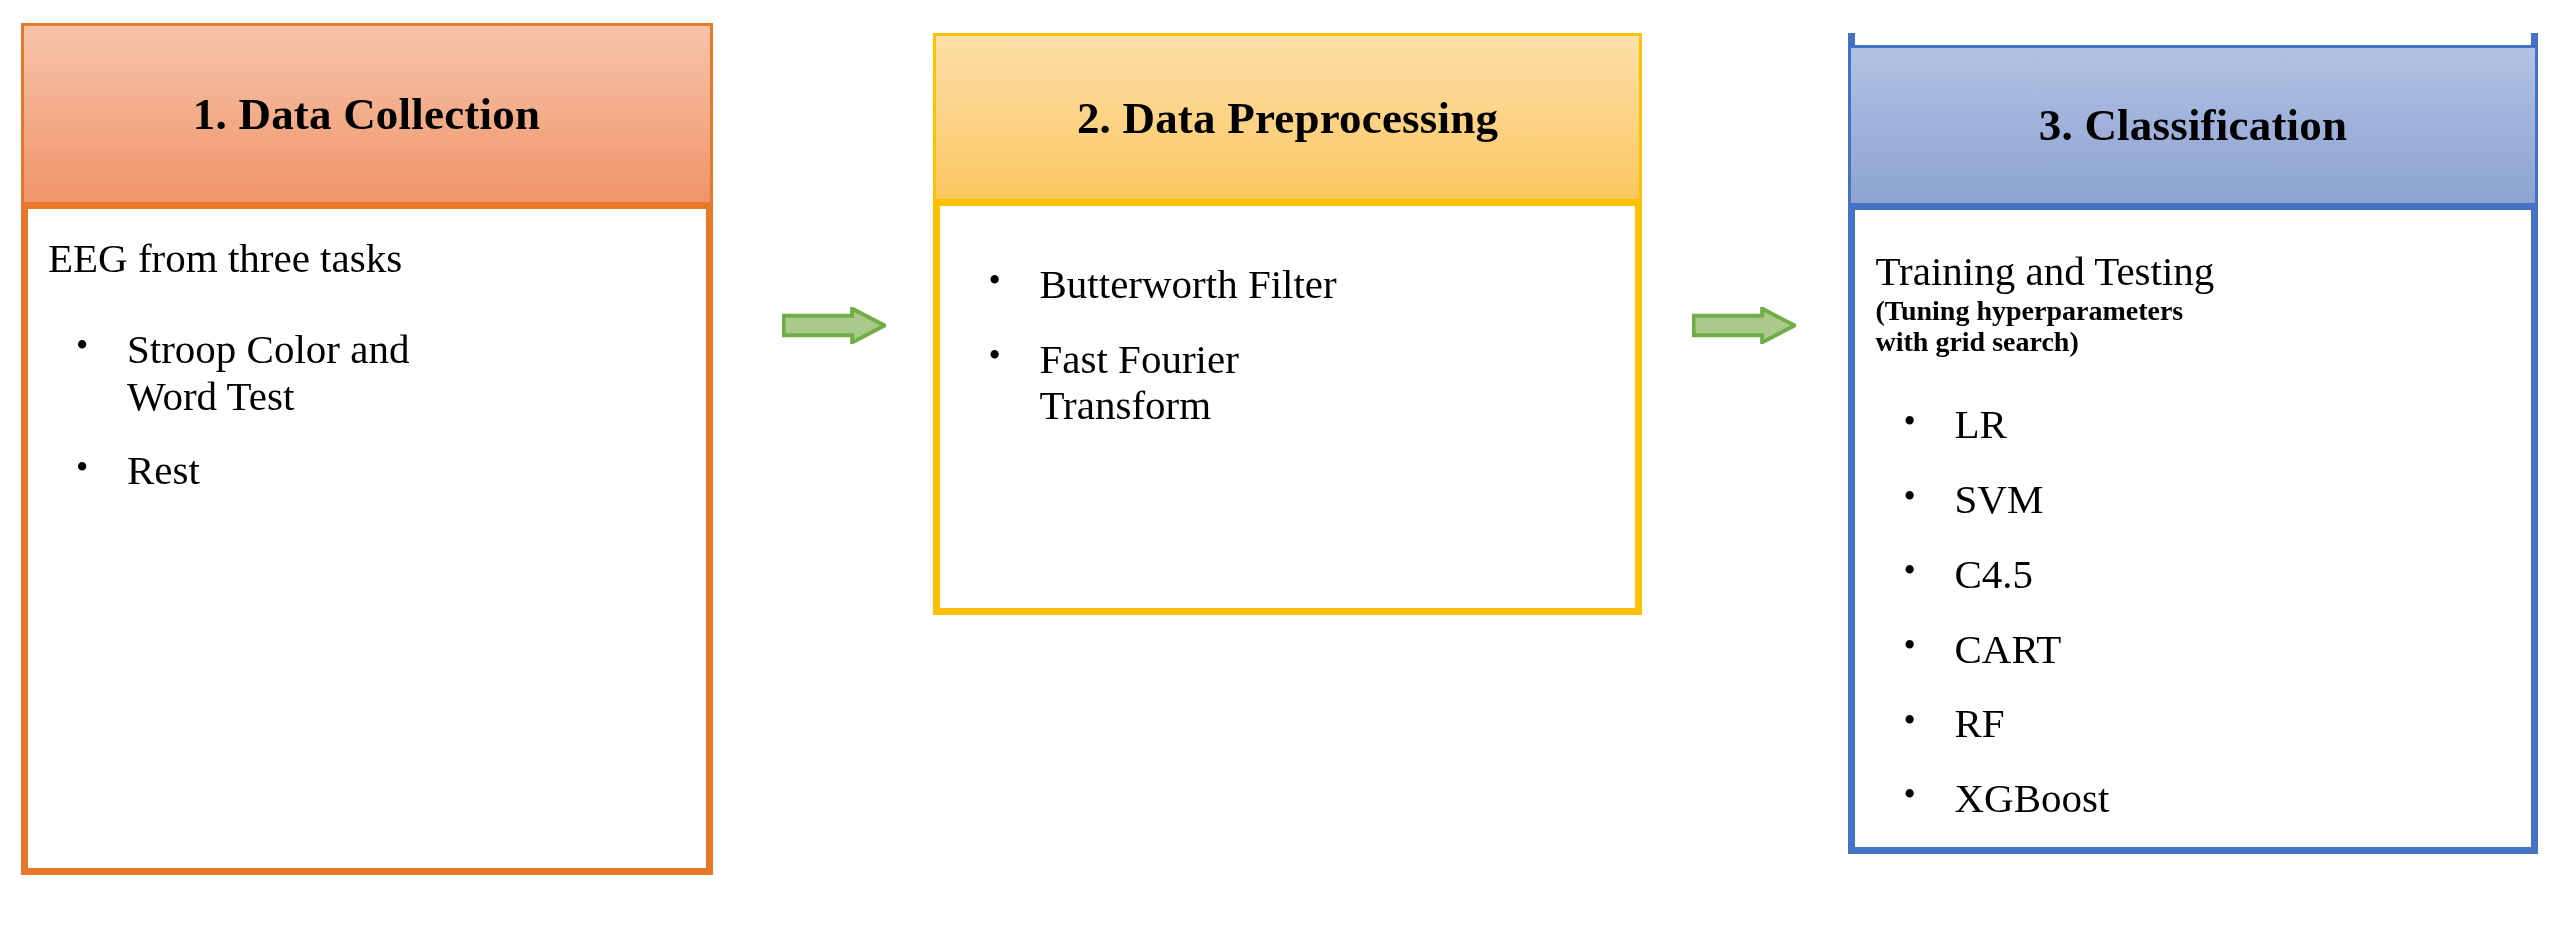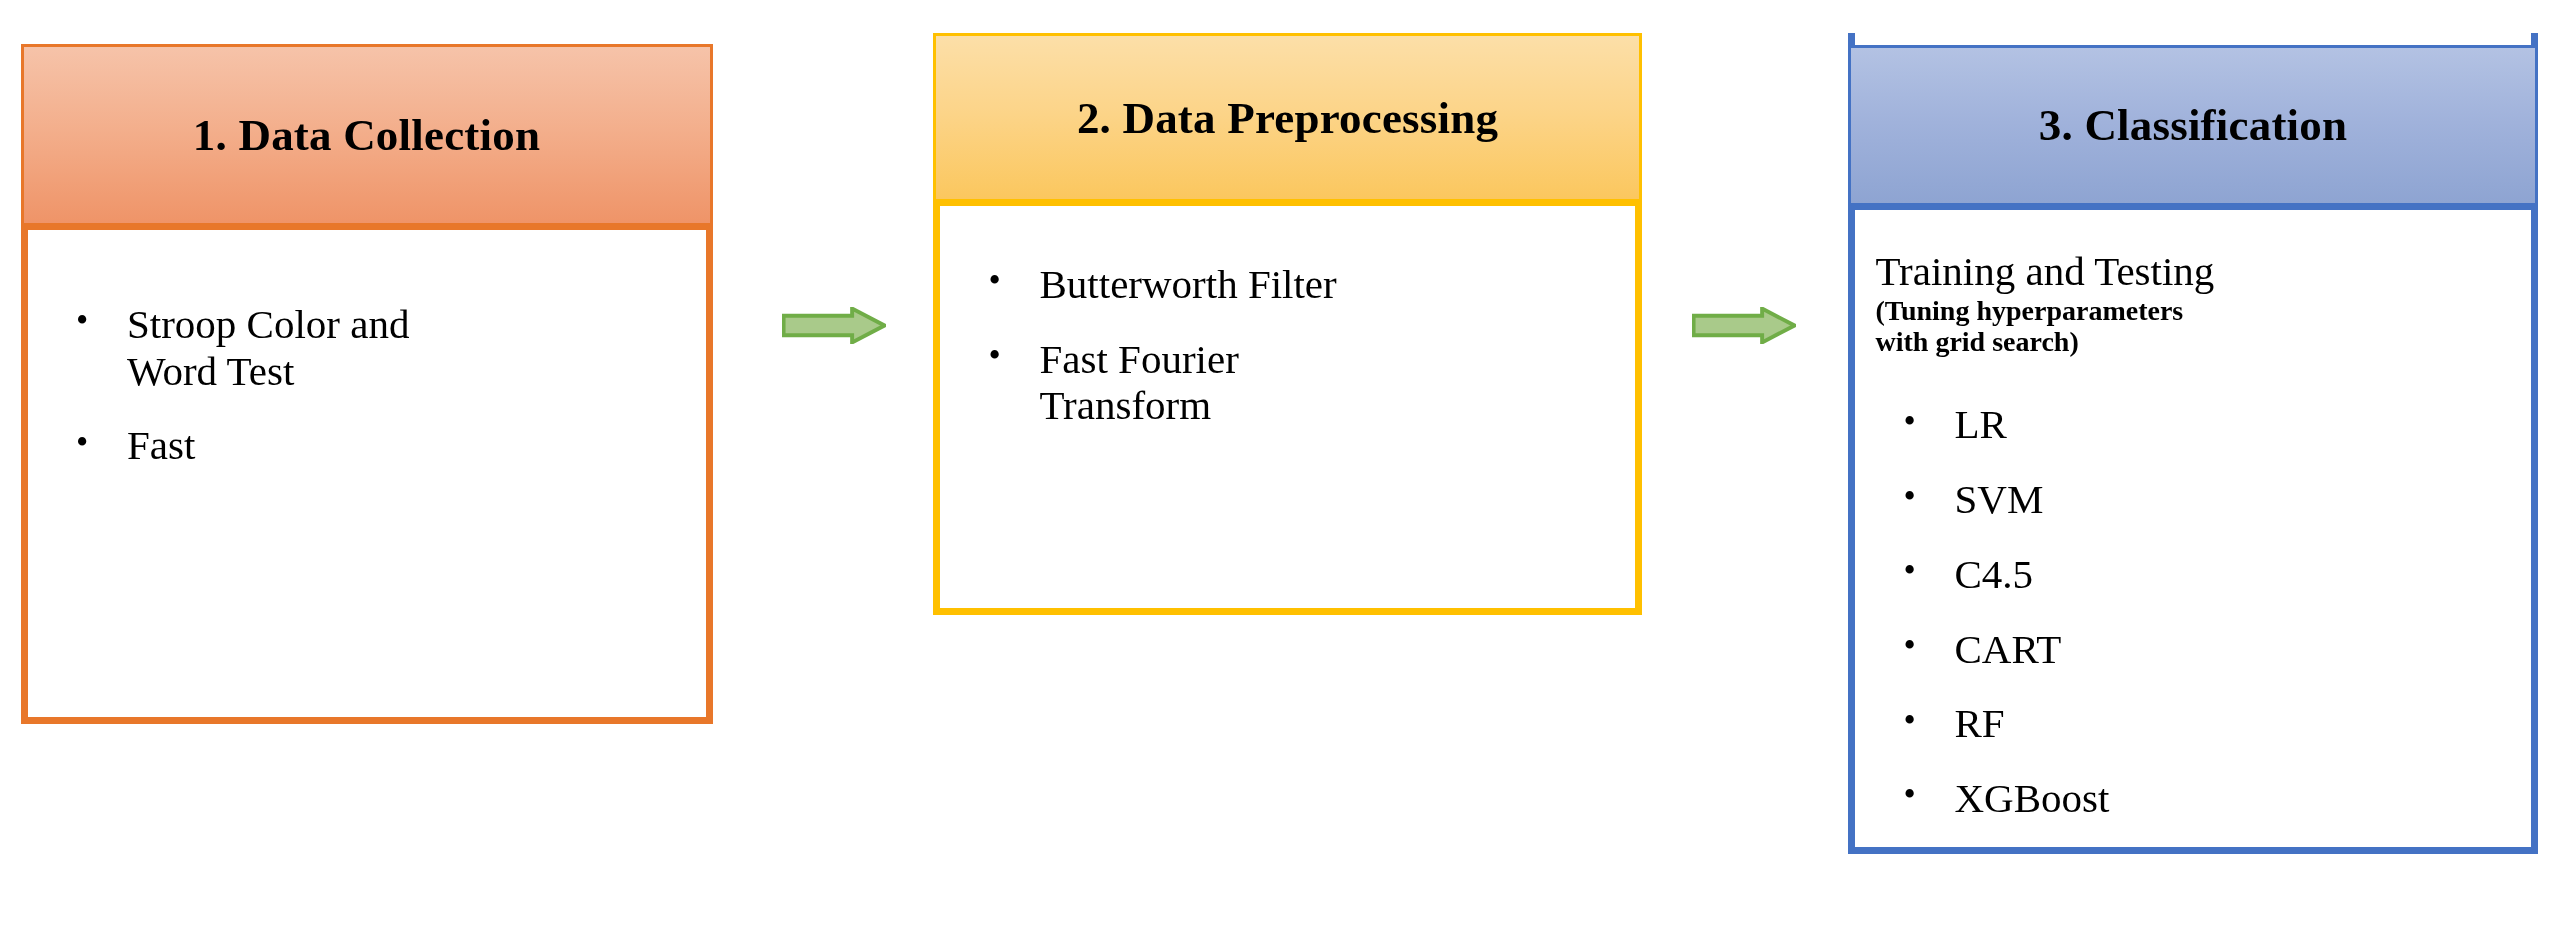--- a/index.html
+++ b/index.html
@@ -46,23 +46,23 @@
     box-sizing: border-box;
     flex: 1 1 auto;
     background: #ffffff;
     padding: 27px 20.5px 7.9px 20.5px;
     color: #000000;
   }
 
   
   .stage-1 {
     left: 20.5px;
-    top: 44px;
+    top: 23px;
     width: 692px;
-    height: 680px;
+    height: 852px;
     border: 7px solid #E8772A;
     border-top: none;
   }
   .stage-1 .stage-header {
     height: 186px;
     margin: 0 -7px;
     border: 3.9px solid #E8772A;
     border-bottom: 7px solid #E8772A;
     background: linear-gradient(180deg, #F6C3A9 0%, #F3AE8B 48%, #EF9468 100%);
     font-size: 45px;
@@ -169,24 +169,25 @@
   .arrow-2 { left: 1692px; top: 307px; }
 </style>
 </head>
 <body>
 
 <div class="canvas">
 
   <div class="stage stage-1">
     <div class="stage-header">1. Data Collection</div>
     <div class="stage-body">
+      <p class="lead">EEG from three tasks</p>
       <ul class="bullets gap-top compact">
         <li>Stroop Color and
 Word Test</li>
-        <li>Fast</li>
+        <li>Rest</li>
       </ul>
     </div>
   </div>
 
   <div class="arrow arrow-1">
     <svg viewBox="0 0 132 47" preserveAspectRatio="none" aria-hidden="true">
       <polygon points="2,11 89,11 89,2 130,23.5 89,45 89,36 2,36" fill="#A9CA8A" stroke="#70AD47" stroke-width="5" stroke-linejoin="miter"></polygon>
     </svg>
   </div>
 

